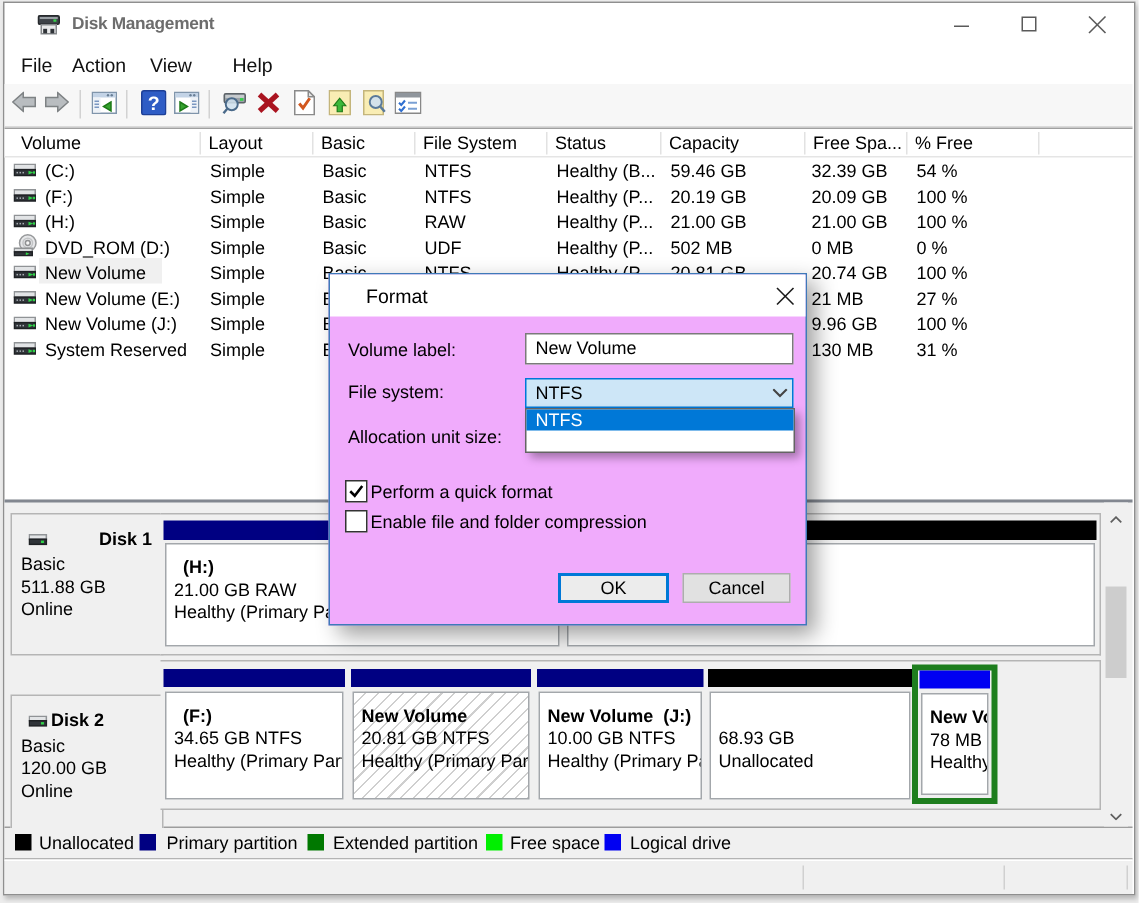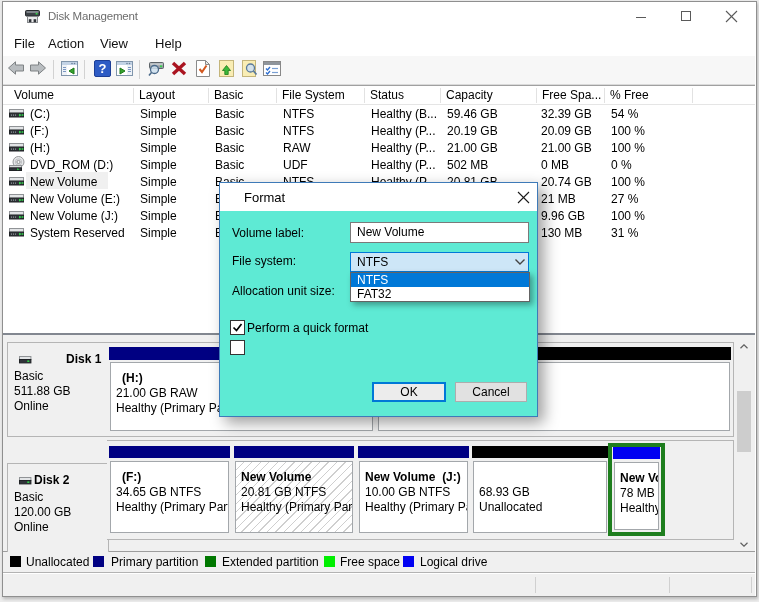--- a/index.html
+++ b/index.html
@@ -1,21 +1,21 @@
 <!DOCTYPE html>
 <html><head>
 <meta charset="utf-8">
 <style>
 html,body{margin:0;padding:0;}
 body{width:759px;height:602px;position:relative;overflow:hidden;
   font-family:"Liberation Sans", sans-serif;font-size:12px;color:#000;background:#ececec;}
 .ab{position:absolute;}
 .win{position:absolute;left:2px;top:1px;width:753px;height:594px;border:1px solid #8f8f8f;background:#fff;box-shadow:1px 2px 3px rgba(0,0,0,0.22);}
 
-.title-text{left:48px;top:10px;font-size:11.5px;color:#6d6d6d;letter-spacing:-0.2px;}
+.title-text{left:48px;top:10px;font-size:11.5px;color:#6d6d6d;letter-spacing:-0.2px;font-weight:bold;}
 
 .menu{top:36px;height:20px;font-size:13px;color:#111;}
 
 .toolbar{left:3px;top:56px;width:752px;height:28px;background:#f7f7f7;border-bottom:1px solid #dadada;}
 .tsep{top:4px;width:1px;height:19px;background:#d2d2d2;position:absolute;}
 
 .hdr{left:3px;top:85px;width:752px;height:18px;background:#fff;border-top:1px solid #a0a0a0;border-bottom:1px solid #e5e5e5;}
 .hdr span{position:absolute;top:2px;font-size:12px;}
 .hsep{position:absolute;top:2px;width:1px;height:15px;background:#e2e2e2;}
 .row{position:absolute;left:1px;height:17px;width:744px;}
@@ -36,21 +36,21 @@
 .hatch{background:repeating-linear-gradient(135deg,#fff 0px,#fff 5px,#cfcfcf 5px,#cfcfcf 6px);}
 
 .leg{position:absolute;top:552px;left:3px;width:752px;height:20px;background:#f0f0f0;}
 .lsq{position:absolute;top:4px;width:11px;height:11px;}
 .leg span{position:absolute;top:3px;font-size:12px;}
 
 .status{position:absolute;left:3px;top:572px;width:752px;height:23px;background:#f0f0f0;border-top:1px solid #b3b3b3;}
 
 .sbar{position:absolute;left:736px;top:335px;width:16px;height:216px;background:#f0f0f0;}
 
-.dlg{position:absolute;left:219px;top:182px;width:317px;height:233px;background:#5eead4;
+.dlg{position:absolute;left:219px;top:182px;width:317px;height:233px;background:#f0abfc;
   border:1px solid #3e7ab8;box-shadow:6px 6px 14px rgba(0,0,0,0.38);}
 .dlg .dtitle{position:absolute;left:0;top:0;right:0;height:28px;background:#fff;}
 .dlbl{position:absolute;left:12px;font-size:12px;}
 .din{position:absolute;left:130px;width:171px;background:#fff;border:1px solid #7a7a7a;font-size:12px;}
 .btn{position:absolute;width:70px;font-size:12px;text-align:center;}
 .cb{position:absolute;left:10px;width:13px;height:13px;background:#fff;border:1px solid #333;}
 </style>
 </head>
 <body>
 <div class="win"></div>
@@ -447,26 +447,26 @@
   <div class="dlbl" style="top:71px;">File system:</div>
   <div class="din" style="top:69px;height:18px;line-height:18px;padding-left:6px;background:#cde6f7;border-color:#0078d7;">NTFS</div>
   <svg class="ab" style="left:295px;top:76px" width="11" height="7">
     <polyline points="0.5,0.5 5,5 9.5,0.5" fill="none" stroke="#444" stroke-width="1.4"></polyline>
   </svg>
 
   <div class="dlbl" style="top:101px;">Allocation unit size:</div>
 
   <div class="ab" style="left:130px;top:89px;width:178px;height:28px;background:#fff;border:1px solid #646464;box-shadow:3px 3px 6px rgba(0,0,0,0.35);z-index:5;">
     <div class="ab" style="left:0;top:0;right:0;height:14px;background:#0078d7;color:#fff;line-height:14px;padding-left:6px;">NTFS</div>
-    <div class="ab" style="left:0;top:14px;right:0;height:14px;line-height:14px;padding-left:6px;">FAT32</div>
   </div>
 
   <div class="cb" style="top:137px;">
     <svg width="13" height="13">
         <polyline points="2.5,6.5 5.5,9.5 10.5,3" fill="none" stroke="#000" stroke-width="1.7"></polyline>
       </svg>
   </div>
   <div class="dlbl" style="left:27px;top:138px;">Perform a quick format</div>
   <div class="cb" style="top:157px;"></div>
+  <div class="dlbl" style="left:27px;top:158px;">Enable file and folder compression</div>
 
   <div class="btn" style="left:152px;top:199px;height:16px;line-height:16px;background:#ececec;border:2px solid #0078d7;">OK</div>
   <div class="btn" style="left:235px;top:199px;height:18px;line-height:18px;background:#e1e1e1;border:1px solid #adadad;">Cancel</div>
 </div>
 
 </body></html>

